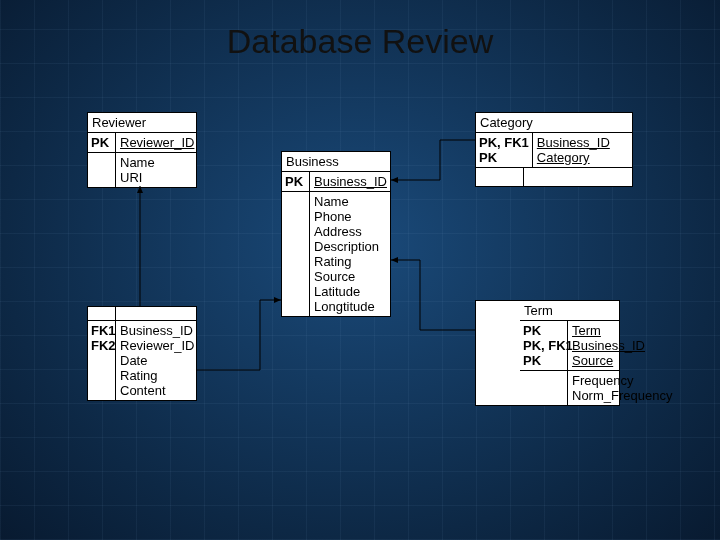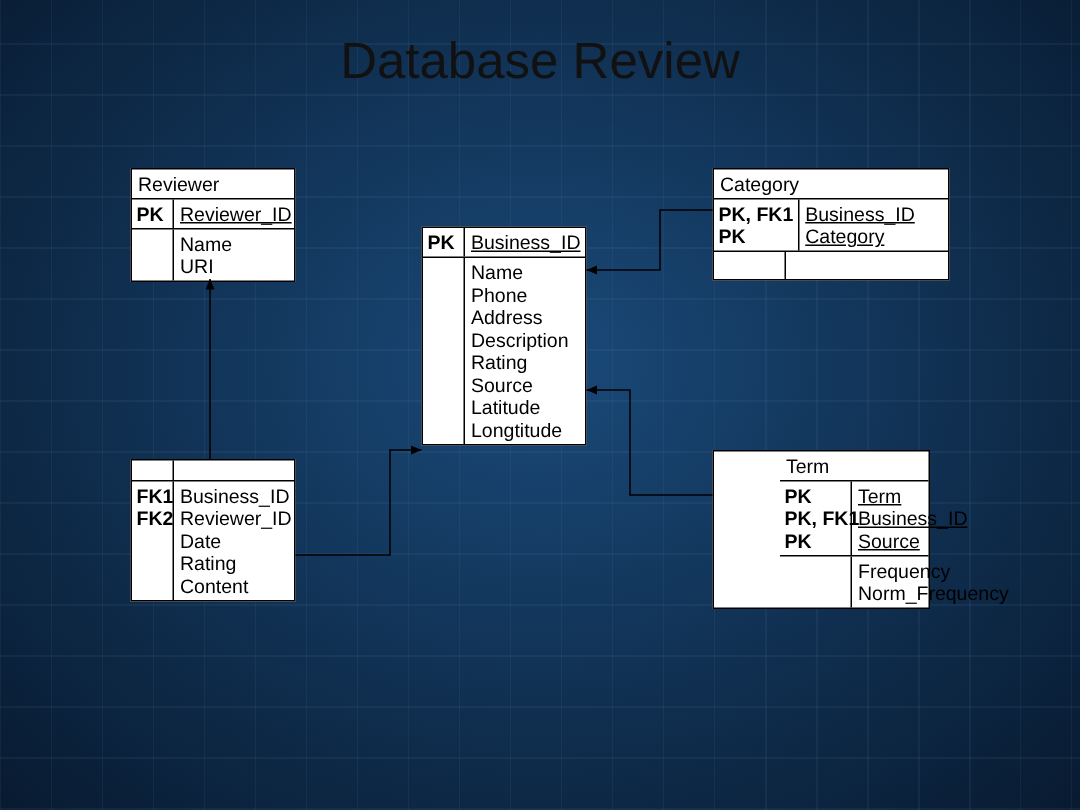--- a/index.html
+++ b/index.html
@@ -79,20 +79,21 @@
     <div class="attrcol u">Reviewer_ID</div>
   </div>
   <div class="row">
     <div class="keycol"></div>
     <div class="attrcol">Name
 URI</div>
   </div>
 </div>
 
 <div class="entity" style="left:281px; top:151px; width:110px;">
+  <div class="hdr">Business</div>
   <div class="row sect">
     <div class="keycol">PK</div>
     <div class="attrcol u">Business_ID</div>
   </div>
   <div class="row">
     <div class="keycol"></div>
     <div class="attrcol">Name
 Phone
 Address
 Description

